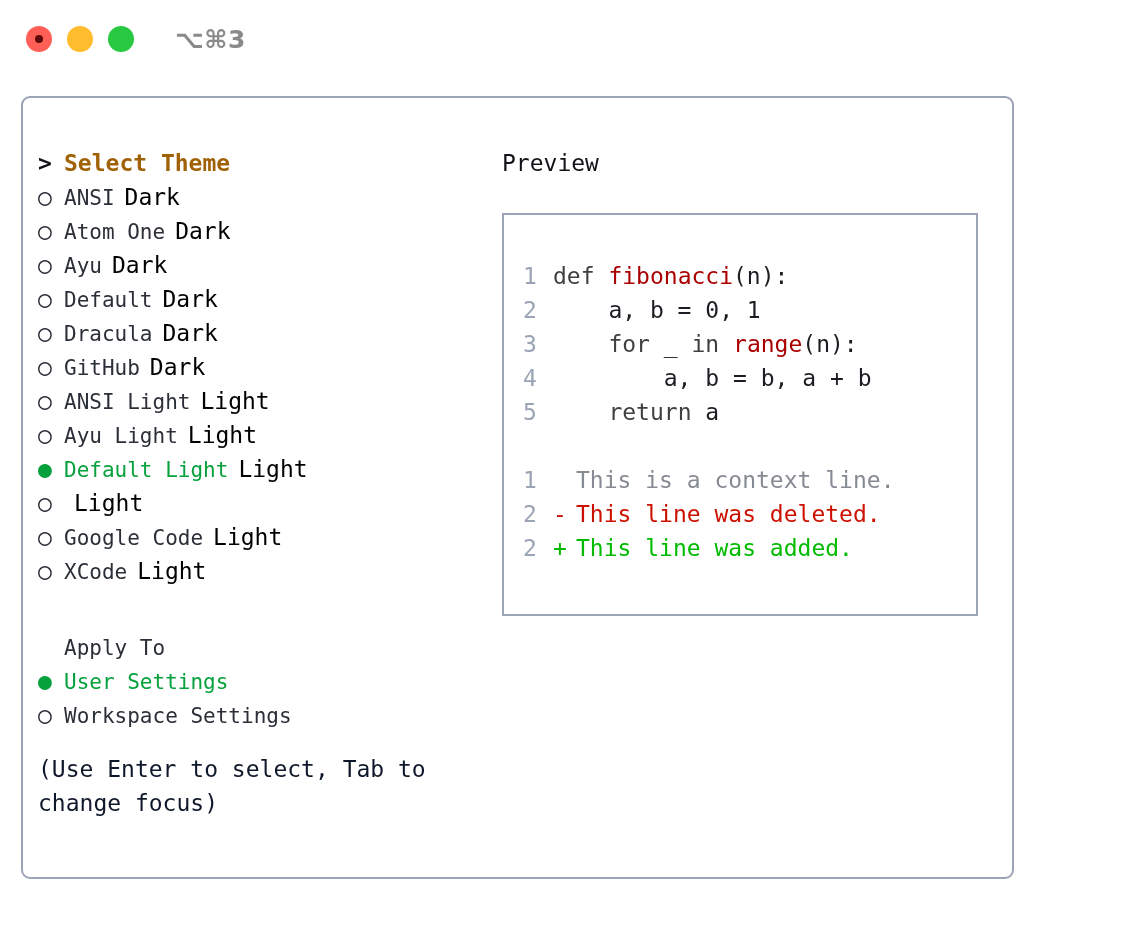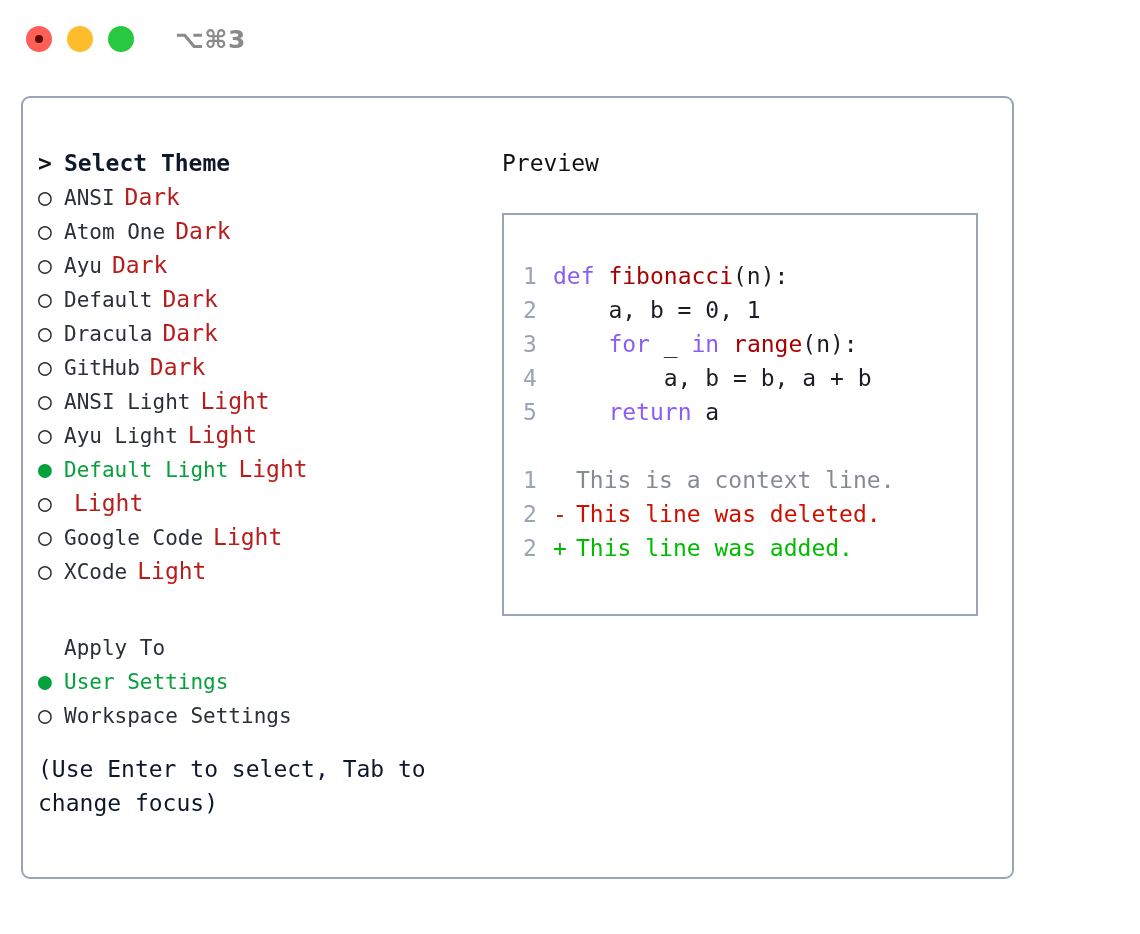--- a/index.html
+++ b/index.html
@@ -105,31 +105,31 @@
     text-align: left;
     font-size: 23px;
     line-height: 34px;
   }
   .marker.prompt { color: #111318; font-weight: 700; }
   .marker.dot-empty { color: #2b2f38; }
   .marker.dot-filled { color: #06a13c; }
   .marker.blank { color: transparent; }
 
   .heading-label {
-    color: #0f172a;
+    color: #a16207;
     font-weight: 700;
     font-size: 23px;
   }
   .item-label {
     color: #2b2f38;
     font-size: 21px;
   }
   .item-label.selected { color: #06a13c; }
   .variant {
-    color: #b91c1c;
+    color: #000000;
     font-size: 23px;
     margin-left: 10px;
   }
   .section-gap { height: 42px; }
 
   .hint {
     margin-top: 20px;
     color: #0f172a;
     font-size: 23px;
     line-height: 34px;
@@ -174,21 +174,21 @@
     white-space: pre;
   }
   .lineno {
     flex: 0 0 30px;
     width: 30px;
     text-align: left;
     color: #9aa4b4;
     font-size: 23px;
   }
   .code-text { font-size: 23px; white-space: pre; }
-  .tok-kw   { color: #8b5cf6; }
+  .tok-kw   { color: #404040; }
   .tok-fn   { color: #aa0000; }
   .tok-plain{ color: #1b1d22; }
   .blank-line { height: 34px; }
 
   .diff-ctx  { color: #868b93; }
   .diff-del  { color: #cc1100; }
   .diff-add  { color: #00bb00; }
   .diff-mark { display: inline-block; width: 23px; }
 </style>
 </head>

